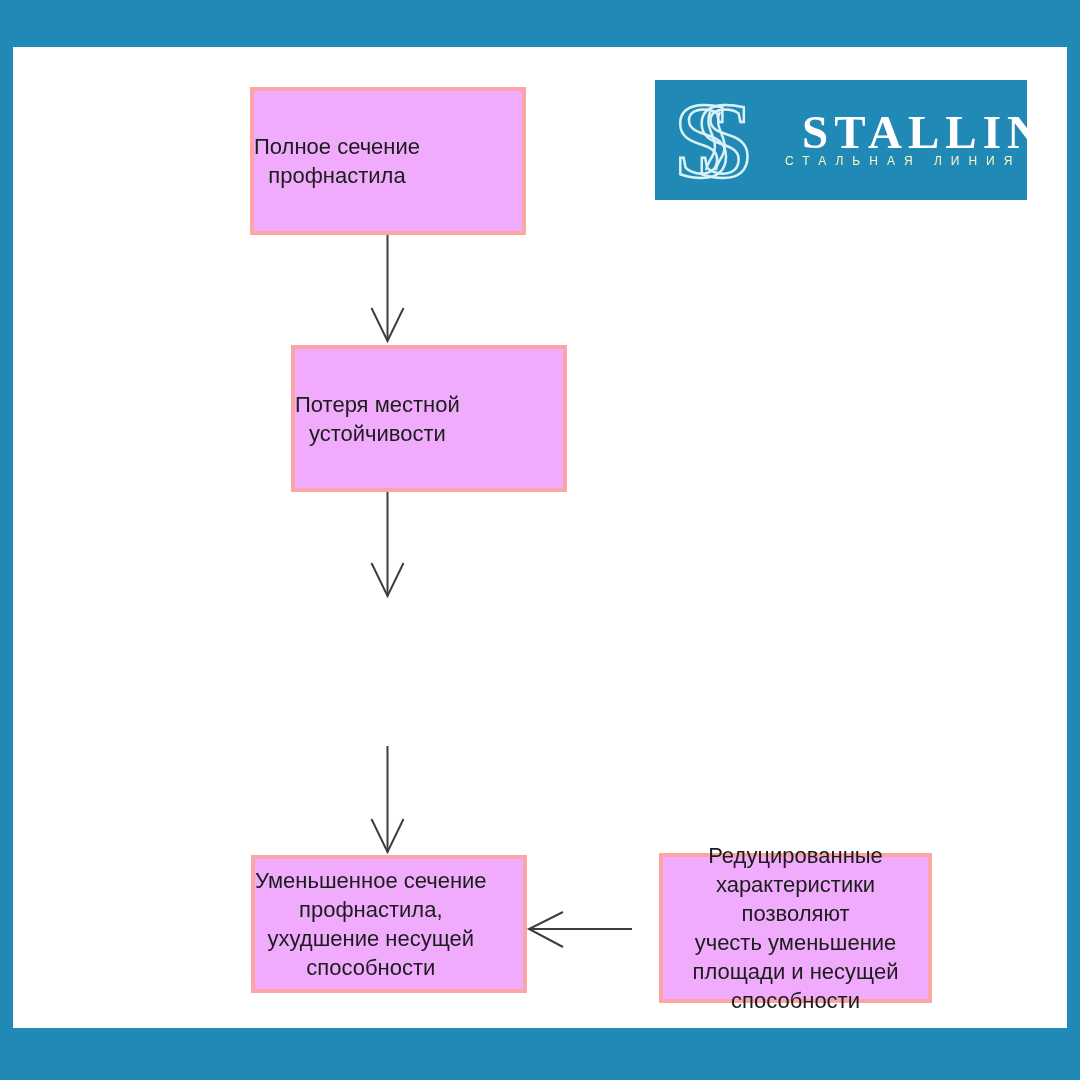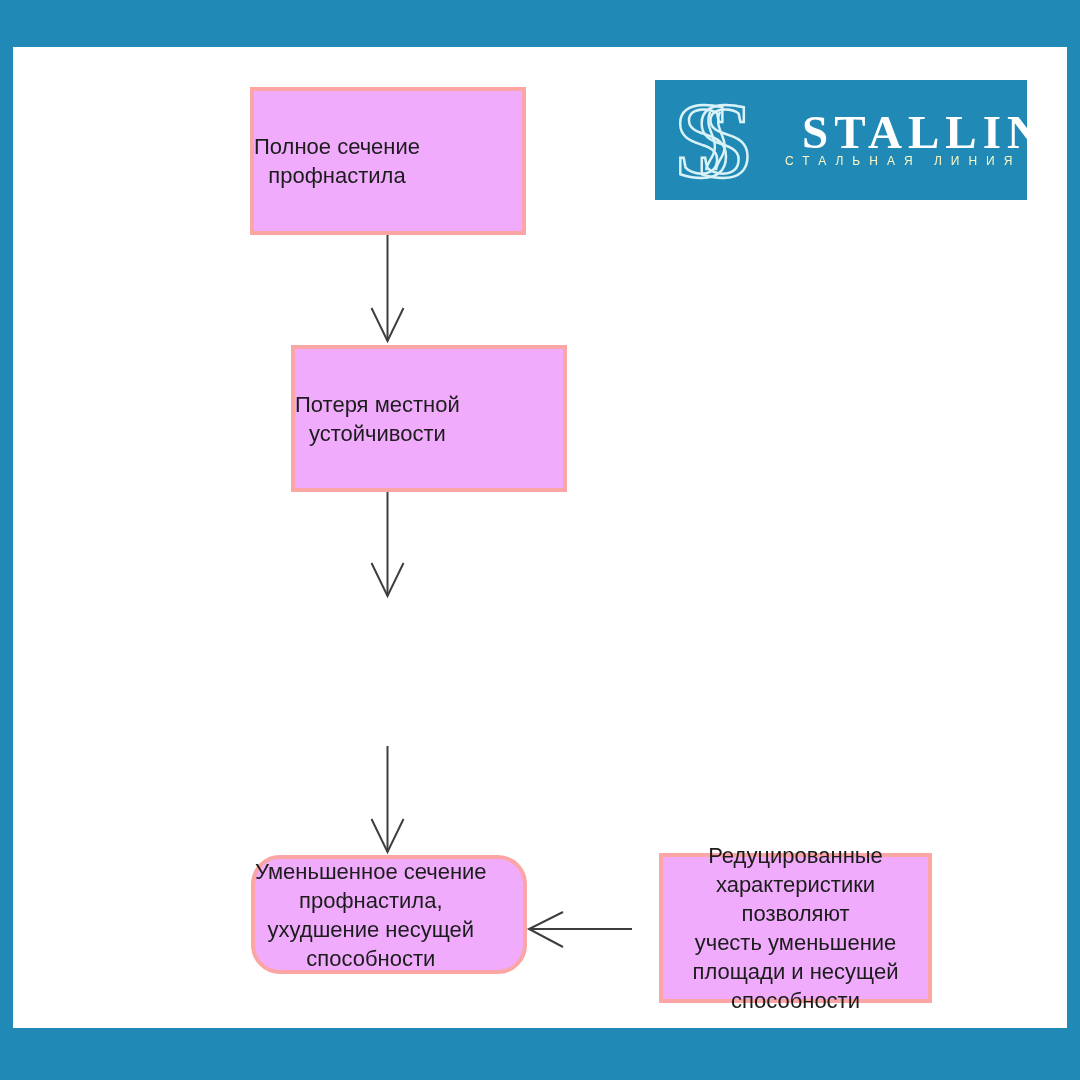--- a/index.html
+++ b/index.html
@@ -41,21 +41,21 @@
     text-align: center;
     color: #1c1c1c;
     font-size: 22px;
     line-height: 29px;
   }
   .node span { white-space: pre-line; }
 
   .node-1 { left: 250px; top: 87px;  width: 276px; height: 148px; }
   .node-2 { left: 250px; top: 345px; width: 276px; height: 147px; margin-left: 41px; }
   .node-3 { left: 250px; top: 598px; width: 276px; height: 148px; }
-  .node-4 { left: 251px; top: 855px; width: 276px; height: 119px; border-radius: 29px; }
+  .node-4 { left: 251px; top: 855px; width: 276px; height: 138px; }
   .node-5 { left: 632px; top: 853px; width: 273px; height: 150px; margin-left: 27px; }
 
   .logo {
     position: absolute;
     left: 655px;
     top: 80px;
     width: 372px;
     height: 120px;
     background: #2189b5;
     display: flex;

